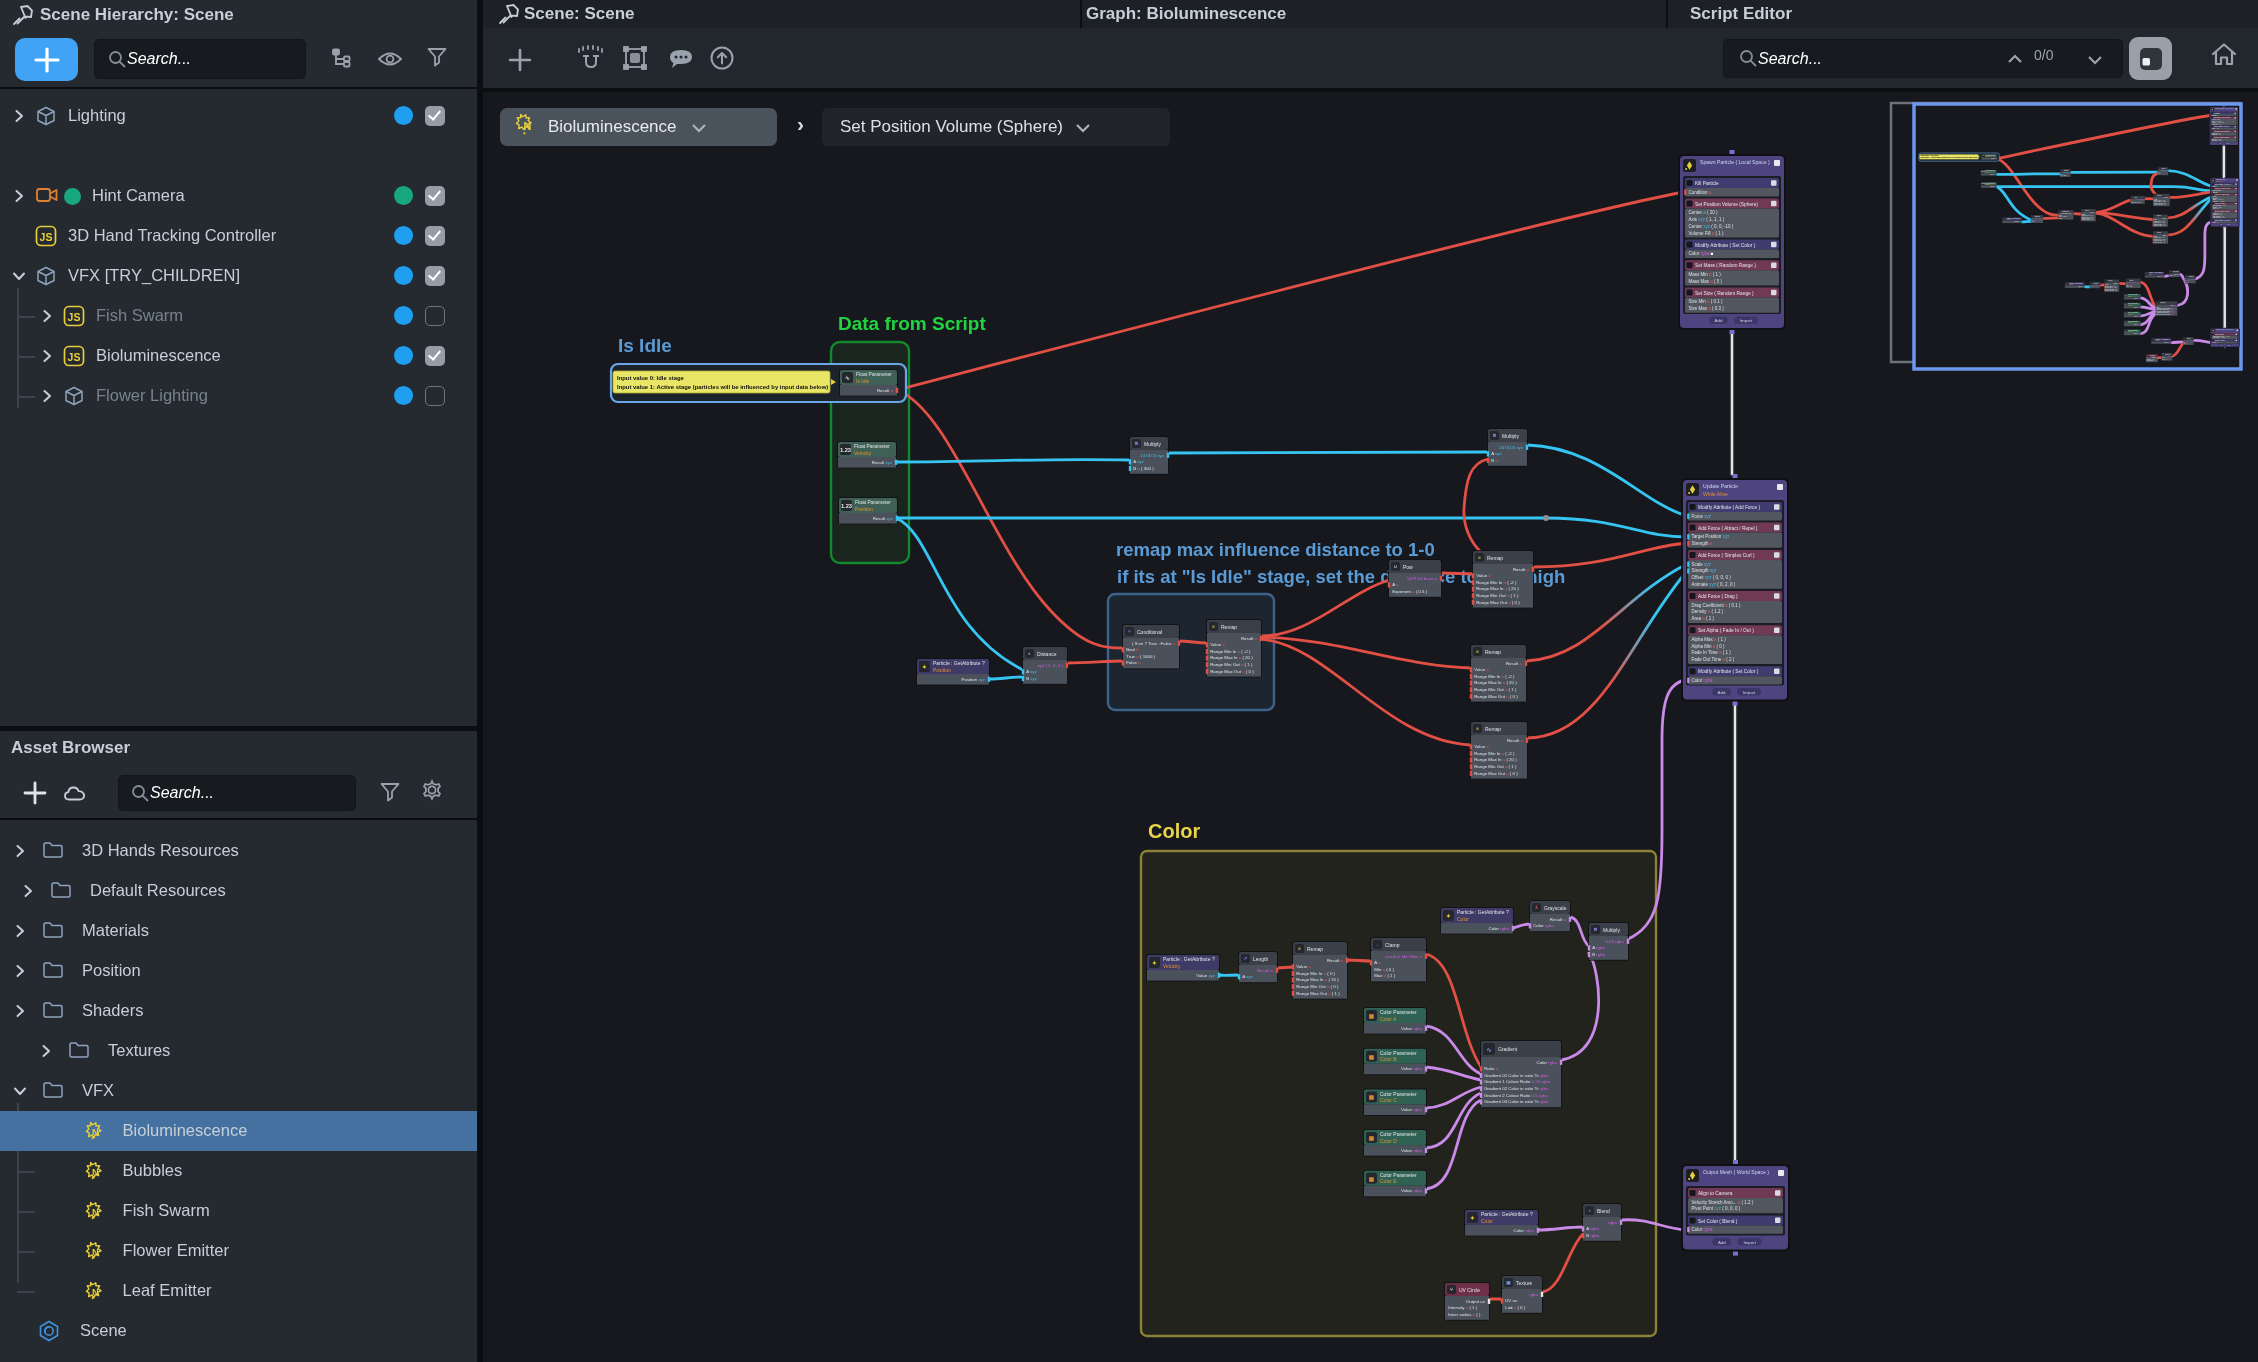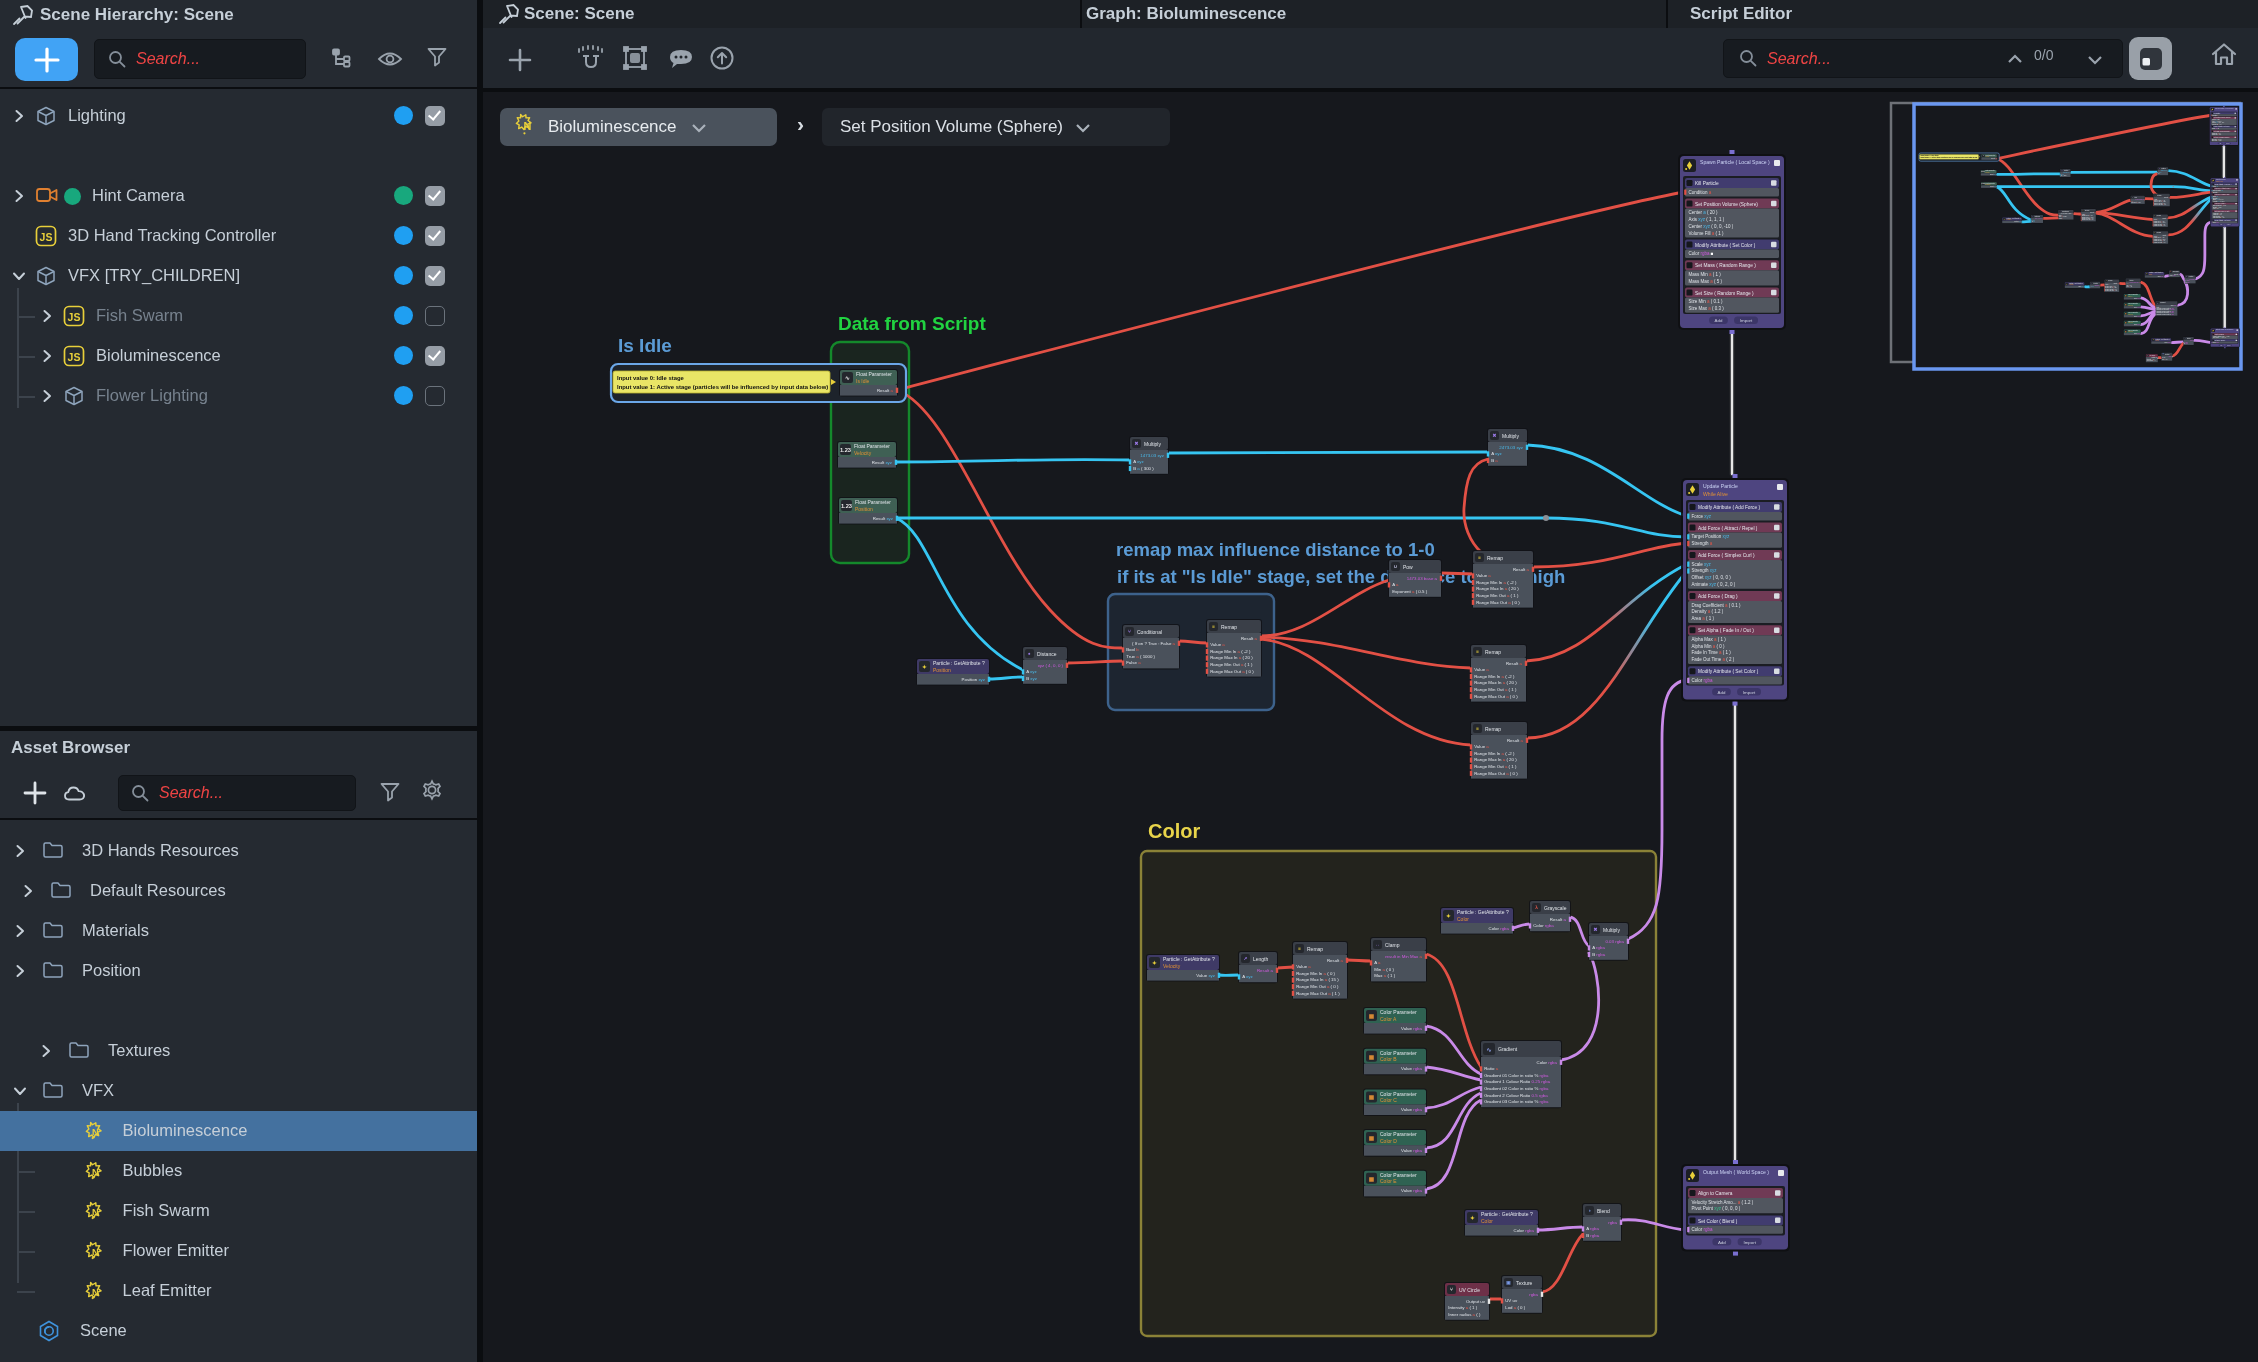--- a/index.html
+++ b/index.html
@@ -8,21 +8,21 @@
 .hdrtxt{font-weight:bold;font-size:17px;color:#c6cfd8}
 .row{position:absolute;left:0;width:477px;height:40px;display:flex;align-items:center}
 .rlabel{font-size:16.5px;color:#c6cfd8;white-space:nowrap}
 .dimmed{color:#77828e}
 .dot{width:19px;height:19px;border-radius:50%;position:absolute;left:394px;top:10px}
 .cb{width:20px;height:20px;border-radius:5px;position:absolute;left:425px;top:10px}
 .cb.on{background:#969da6}
 .cb.on:after{content:"";position:absolute;left:6.2px;top:2.4px;width:5px;height:10px;border:solid #fff;border-width:0 2.6px 2.6px 0;transform:rotate(40deg)}
 .cb.off{border:1.6px solid #6b737c}
 .srch{background:#171b20;border:1px solid #111418;border-radius:5px;display:flex;align-items:center;position:absolute}
-.srch span{font-size:16px;font-style:italic;color:#ef4444;margin-left:9px}
+.srch span{font-size:16px;font-style:italic;color:#ffffff;}
 </style></head><body>
 <div id="page">
     <div class="abs panel" style="left:0;top:0;width:477px;height:726px">
       <div class="abs" style="left:11px;top:3px"><svg width="24" height="24" viewBox="0 0 24 24" style="">
           <g fill="none" stroke="#c6cfd8" stroke-width="1.8" stroke-linecap="round">
             <path d="M10 4 L16.5 3 L21 7.5 L20 14 L13.5 13.5 L6.5 20.5 M10 4 L14.5 15"></path>
             <path d="M3 21 L8.5 15.5"></path>
           </g>
         </svg></div>
       <div class="abs hdrtxt" style="left:40px;top:5px">Scene Hierarchy: Scene</div>
@@ -209,20 +209,29 @@
         <div class="abs rlabel" style="left:82px;top:10px">Materials</div>
       </div>
       <div class="row" style="top:220px;">
         <div class="abs" style="left:12px;top:12px"><svg width="16" height="16" viewBox="0 0 16 16" style="">
             <path d="M5.5 3 L11 8 L5.5 13" fill="none" stroke="#c6cfd8" stroke-width="2" stroke-linecap="round" stroke-linejoin="round"></path>
           </svg></div>
         <div class="abs" style="left:42px;top:9px"><svg width="22" height="20" viewBox="0 0 22 20" style="">
             <path d="M2 4.5 Q2 3 3.5 3 L8 3 L10 5.5 L18.5 5.5 Q20 5.5 20 7 L20 15.5 Q20 17 18.5 17 L3.5 17 Q2 17 2 15.5 Z" fill="none" stroke="#8ea4bc" stroke-width="1.5" stroke-linejoin="round"></path>
           </svg></div>
         <div class="abs rlabel" style="left:82px;top:10px">Position</div>
+      </div>
+      <div class="row" style="top:260px;">
+        <div class="abs" style="left:12px;top:12px"><svg width="16" height="16" viewBox="0 0 16 16" style="">
+            <path d="M5.5 3 L11 8 L5.5 13" fill="none" stroke="#c6cfd8" stroke-width="2" stroke-linecap="round" stroke-linejoin="round"></path>
+          </svg></div>
+        <div class="abs" style="left:42px;top:9px"><svg width="22" height="20" viewBox="0 0 22 20" style="">
+            <path d="M2 4.5 Q2 3 3.5 3 L8 3 L10 5.5 L18.5 5.5 Q20 5.5 20 7 L20 15.5 Q20 17 18.5 17 L3.5 17 Q2 17 2 15.5 Z" fill="none" stroke="#8ea4bc" stroke-width="1.5" stroke-linejoin="round"></path>
+          </svg></div>
+        <div class="abs rlabel" style="left:82px;top:10px">Shaders</div>
       </div>
       <div class="row" style="top:300px;margin-left:26px;">
         <div class="abs" style="left:12px;top:12px"><svg width="16" height="16" viewBox="0 0 16 16" style="">
             <path d="M5.5 3 L11 8 L5.5 13" fill="none" stroke="#c6cfd8" stroke-width="2" stroke-linecap="round" stroke-linejoin="round"></path>
           </svg></div>
         <div class="abs" style="left:42px;top:9px"><svg width="22" height="20" viewBox="0 0 22 20" style="">
             <path d="M2 4.5 Q2 3 3.5 3 L8 3 L10 5.5 L18.5 5.5 Q20 5.5 20 7 L20 15.5 Q20 17 18.5 17 L3.5 17 Q2 17 2 15.5 Z" fill="none" stroke="#8ea4bc" stroke-width="1.5" stroke-linejoin="round"></path>
           </svg></div>
         <div class="abs rlabel" style="left:82px;top:10px">Textures</div>
       </div>

